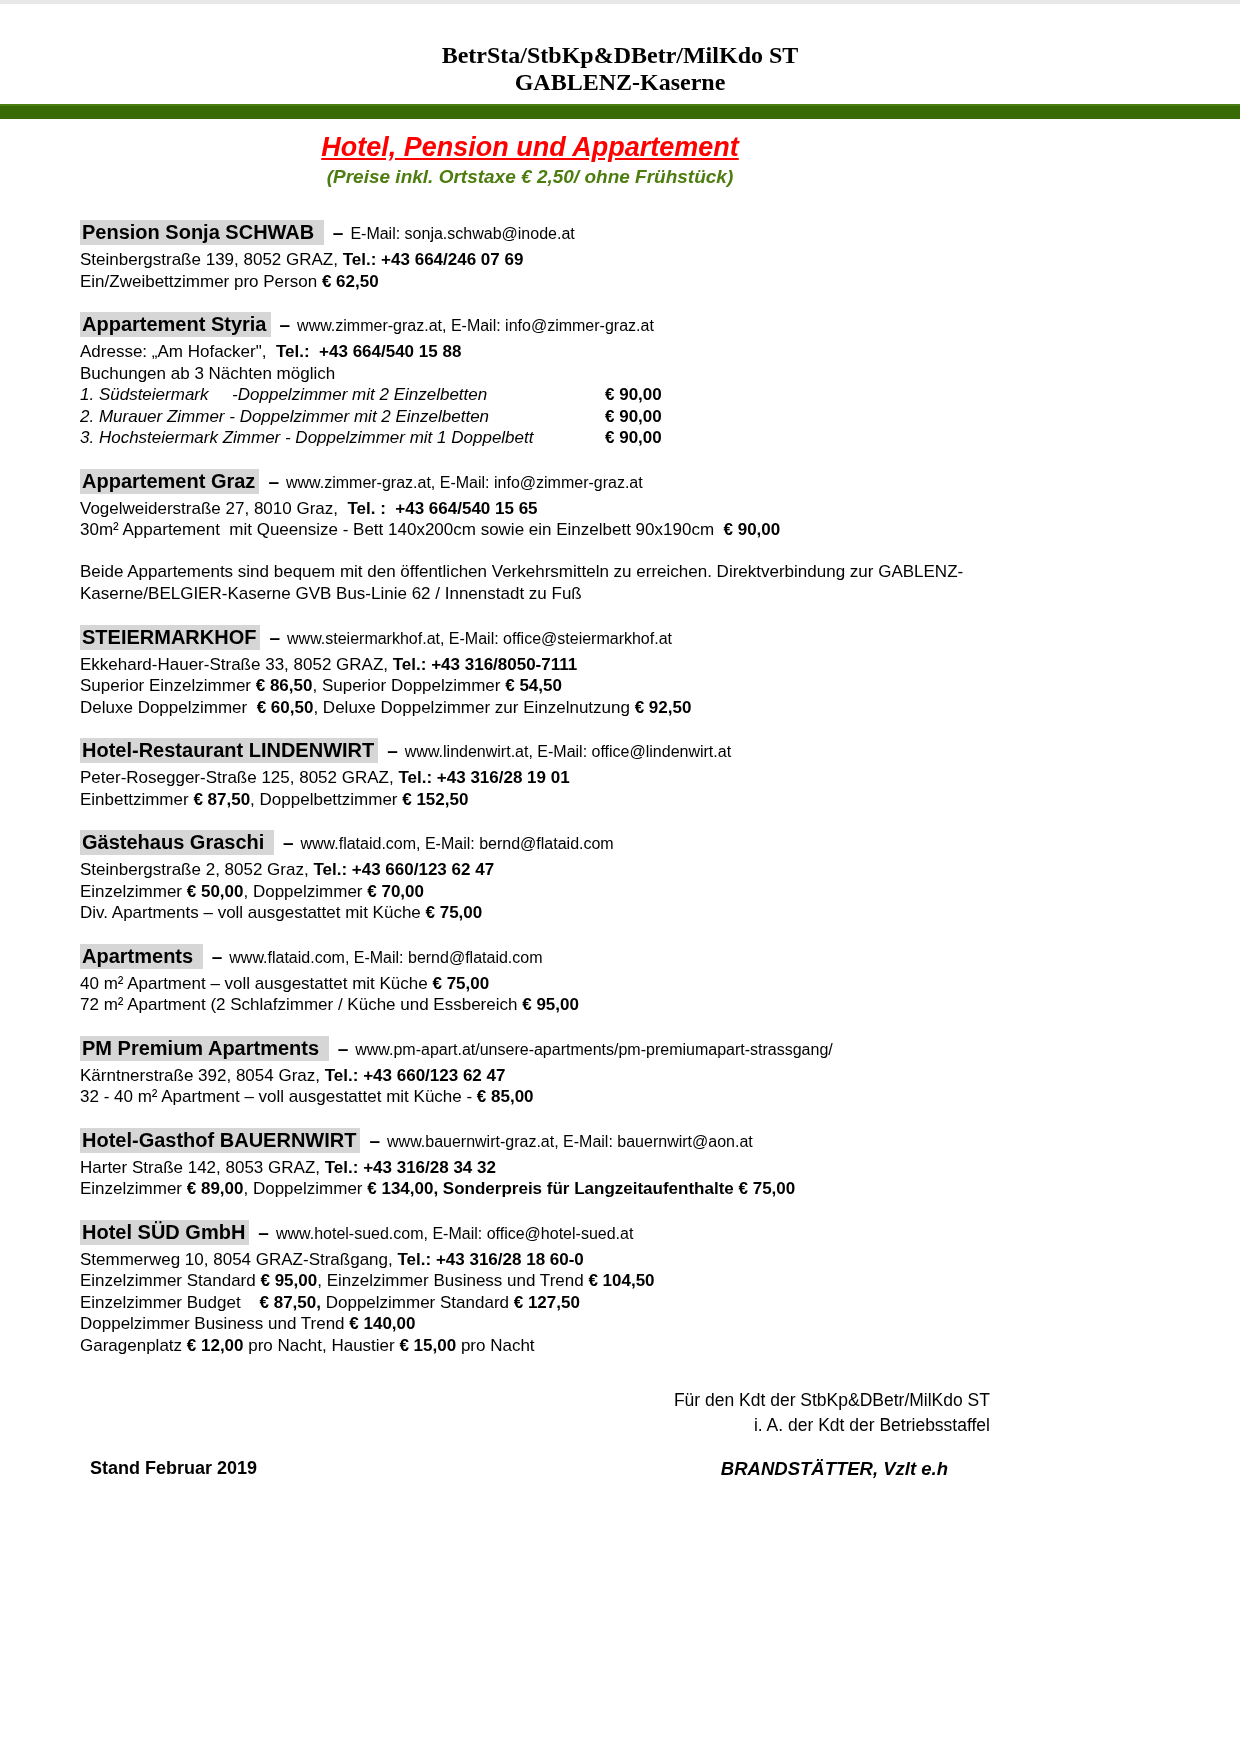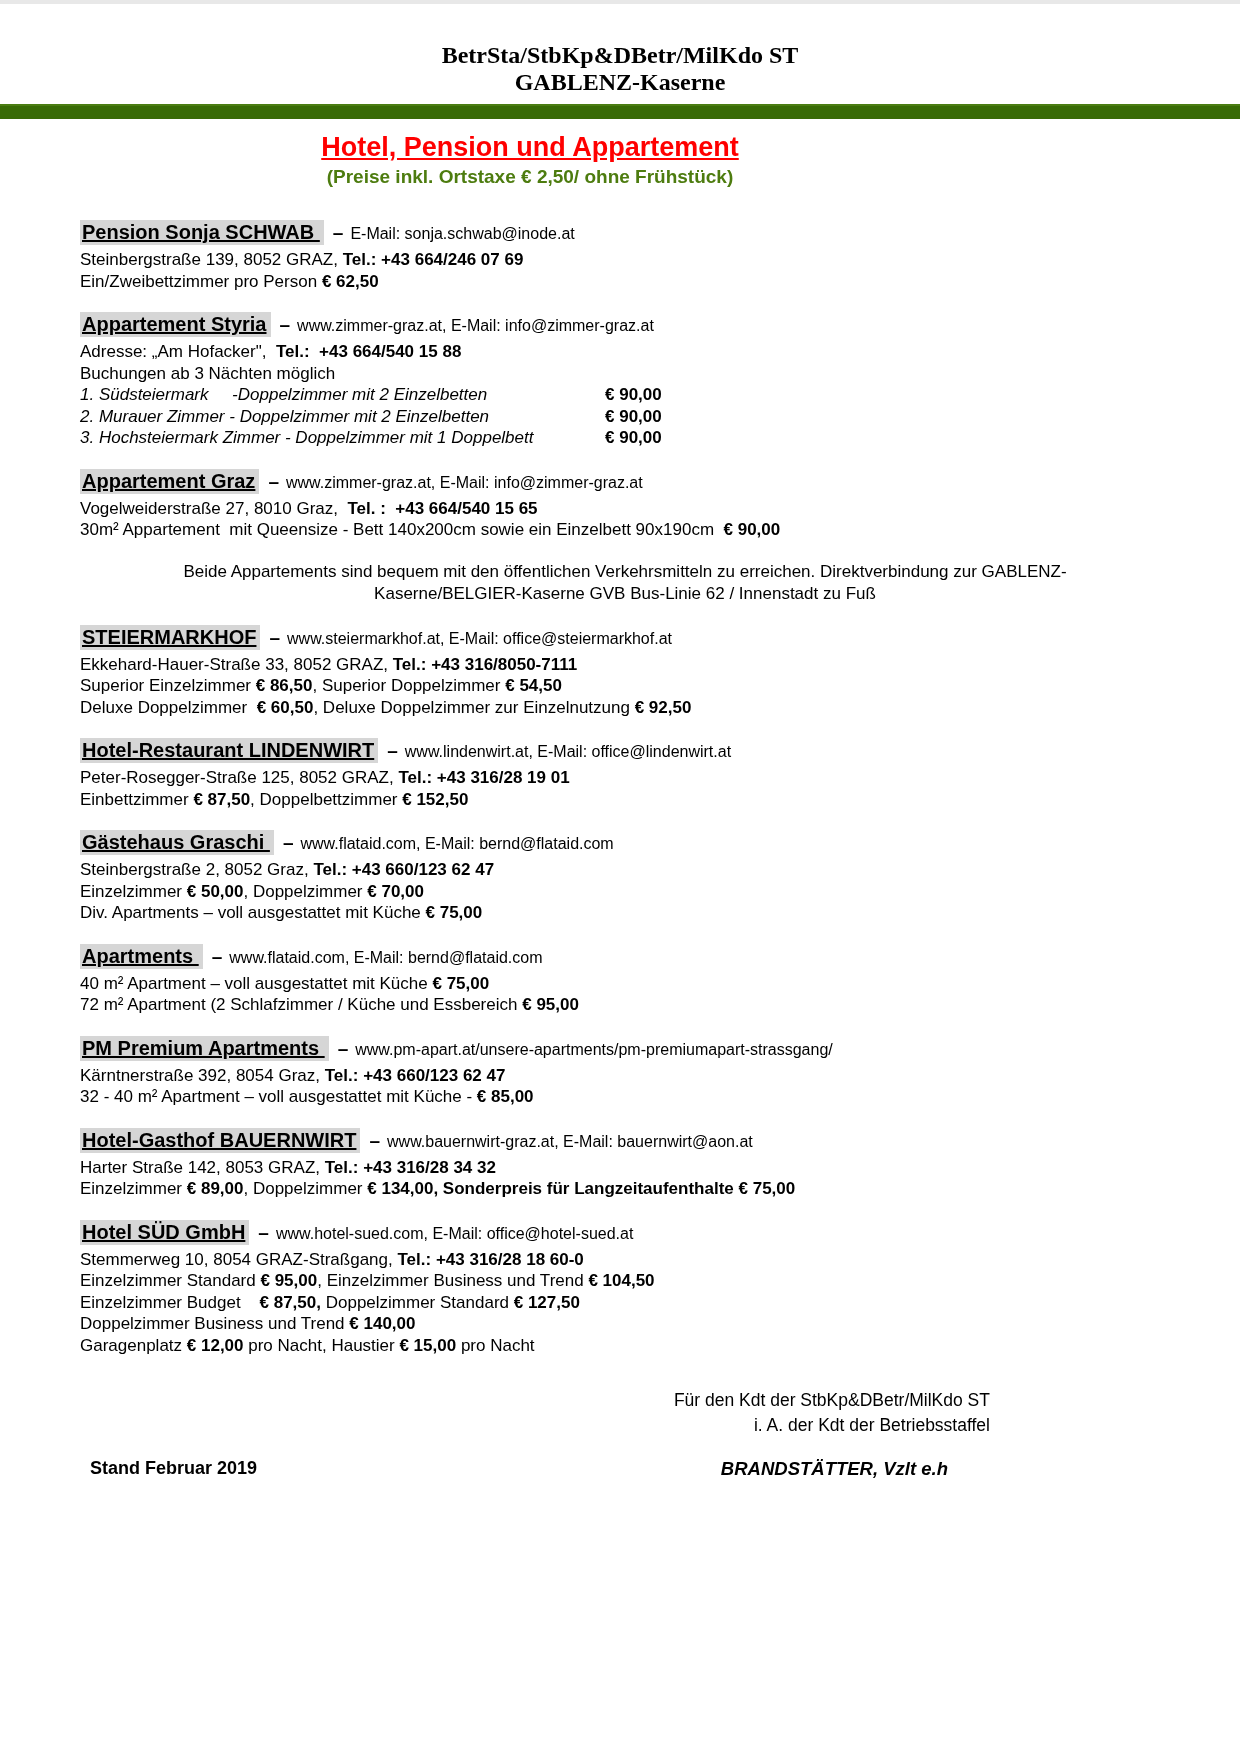--- a/index.html
+++ b/index.html
@@ -8,39 +8,39 @@
     width: 1240px; height: 1754px; background: #ffffff; margin: 4px auto;
     font-family: "Liberation Sans", "DejaVu Sans", sans-serif;
     color: #000; overflow: hidden; position: relative;
   }
   .doc-header {
     text-align: center; padding-top: 38px;
     font-family: "Liberation Serif", "DejaVu Serif", serif;
     font-weight: bold; font-size: 24px; line-height: 27px;
   }
   .green-bar { height: 15px; background: #386b06; border-top: 2px solid #4a7d12; margin-top: 8px; }
-  .title-block { width: 1060px; text-align: center; margin-top: 12px; }
+  .title-block { width: 1060px; text-align: center; margin-top: 12px; font-style: italic; }
   .main-title {
     color: #ff0000; font-size: 27px; font-weight: bold;
     text-decoration: underline; line-height: 32px;
   }
   .subtitle { color: #4d7c0f; font-size: 19px; font-weight: bold; margin-top: 3px; }
   .sections { margin: 32px 0 0 80px; width: 1090px; }
   .section { margin-bottom: 20px; }
   .sec-head { margin-bottom: 3px; line-height: 25px; }
   .sec-name {
-    font-size: 20px; font-weight: bold; text-decoration: underline;
+    font-size: 20px; font-weight: bold; 
     background: #d6d6d6; padding: 1px 4px 2px 2px; white-space: pre;
   }
   .dash { font-weight: bold; font-size: 19px; margin: 0 7px 0 9px; }
   .contact { font-size: 16px; }
   .line { font-size: 17px; line-height: 21.5px; white-space: pre-wrap; }
   .bold { font-weight: bold; }
   .tab-left { display: inline-block; width: 525px; font-style: italic; }
-  .note .line { line-height: 22px; text-align: center; }
+  .note .line { line-height: 22px; }
   .sign-block {
     margin: 32px 0 0 650px; width: 340px; text-align: right;
     font-size: 17.5px; line-height: 25px;
   }
   .bottom-row {
     display: flex; justify-content: space-between;
     margin: 20px 292px 0 90px; font-size: 18px; font-weight: bold;
   }
   .signature { font-style: italic; font-size: 18.5px; }
 </style>

